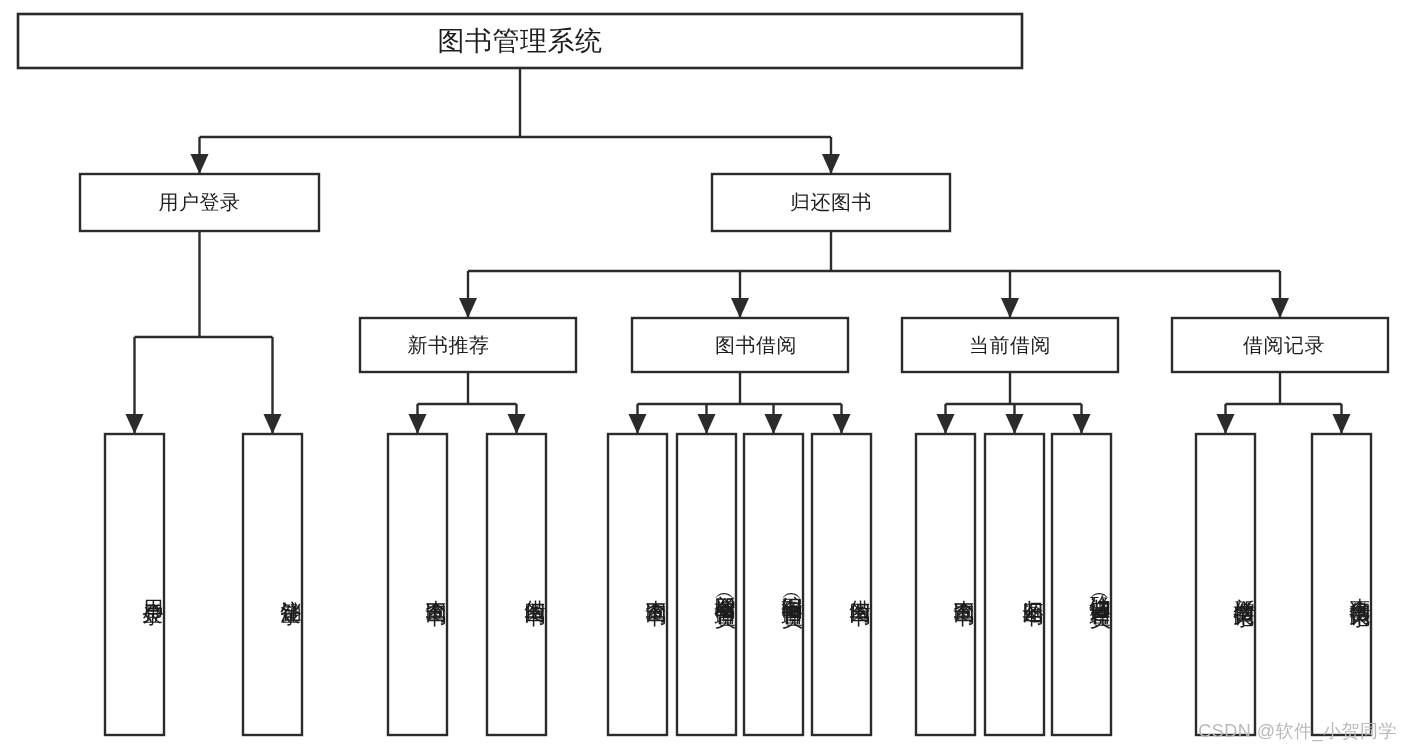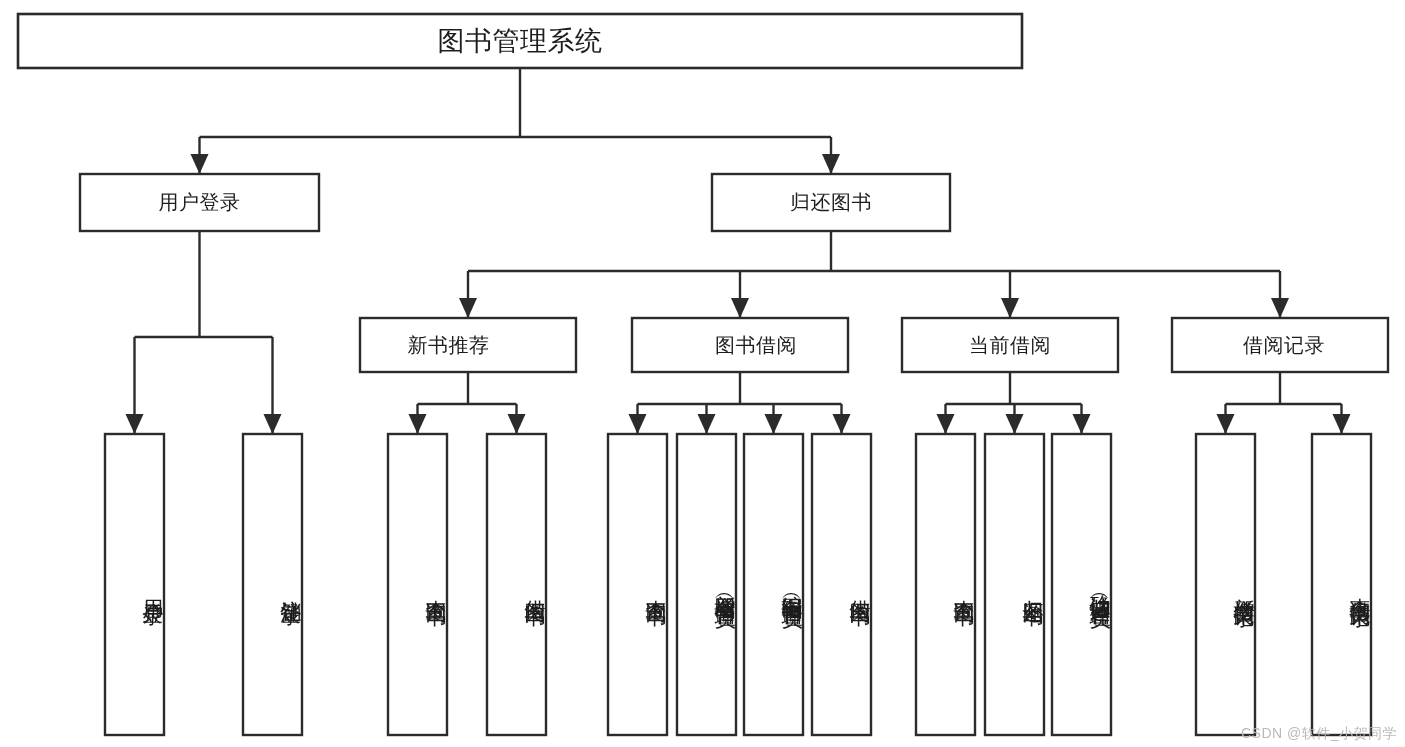--- a/index.html
+++ b/index.html
@@ -52,21 +52,21 @@
     line-height:1;
     padding-top:4px;
     align-items:flex-start;
     justify-content:center;
   }
 
   #watermark{
     position:absolute;
     right:8px;
     bottom:4px;
-    font-size:14px;
+    font-size:18px;
     color:#b9b9b9;
     font-family:"Liberation Sans","DejaVu Sans",sans-serif;
     white-space:nowrap;
     letter-spacing:0.5px;
   }
 </style>
 </head>
 <body>
 
 <div id="diagram-root">

